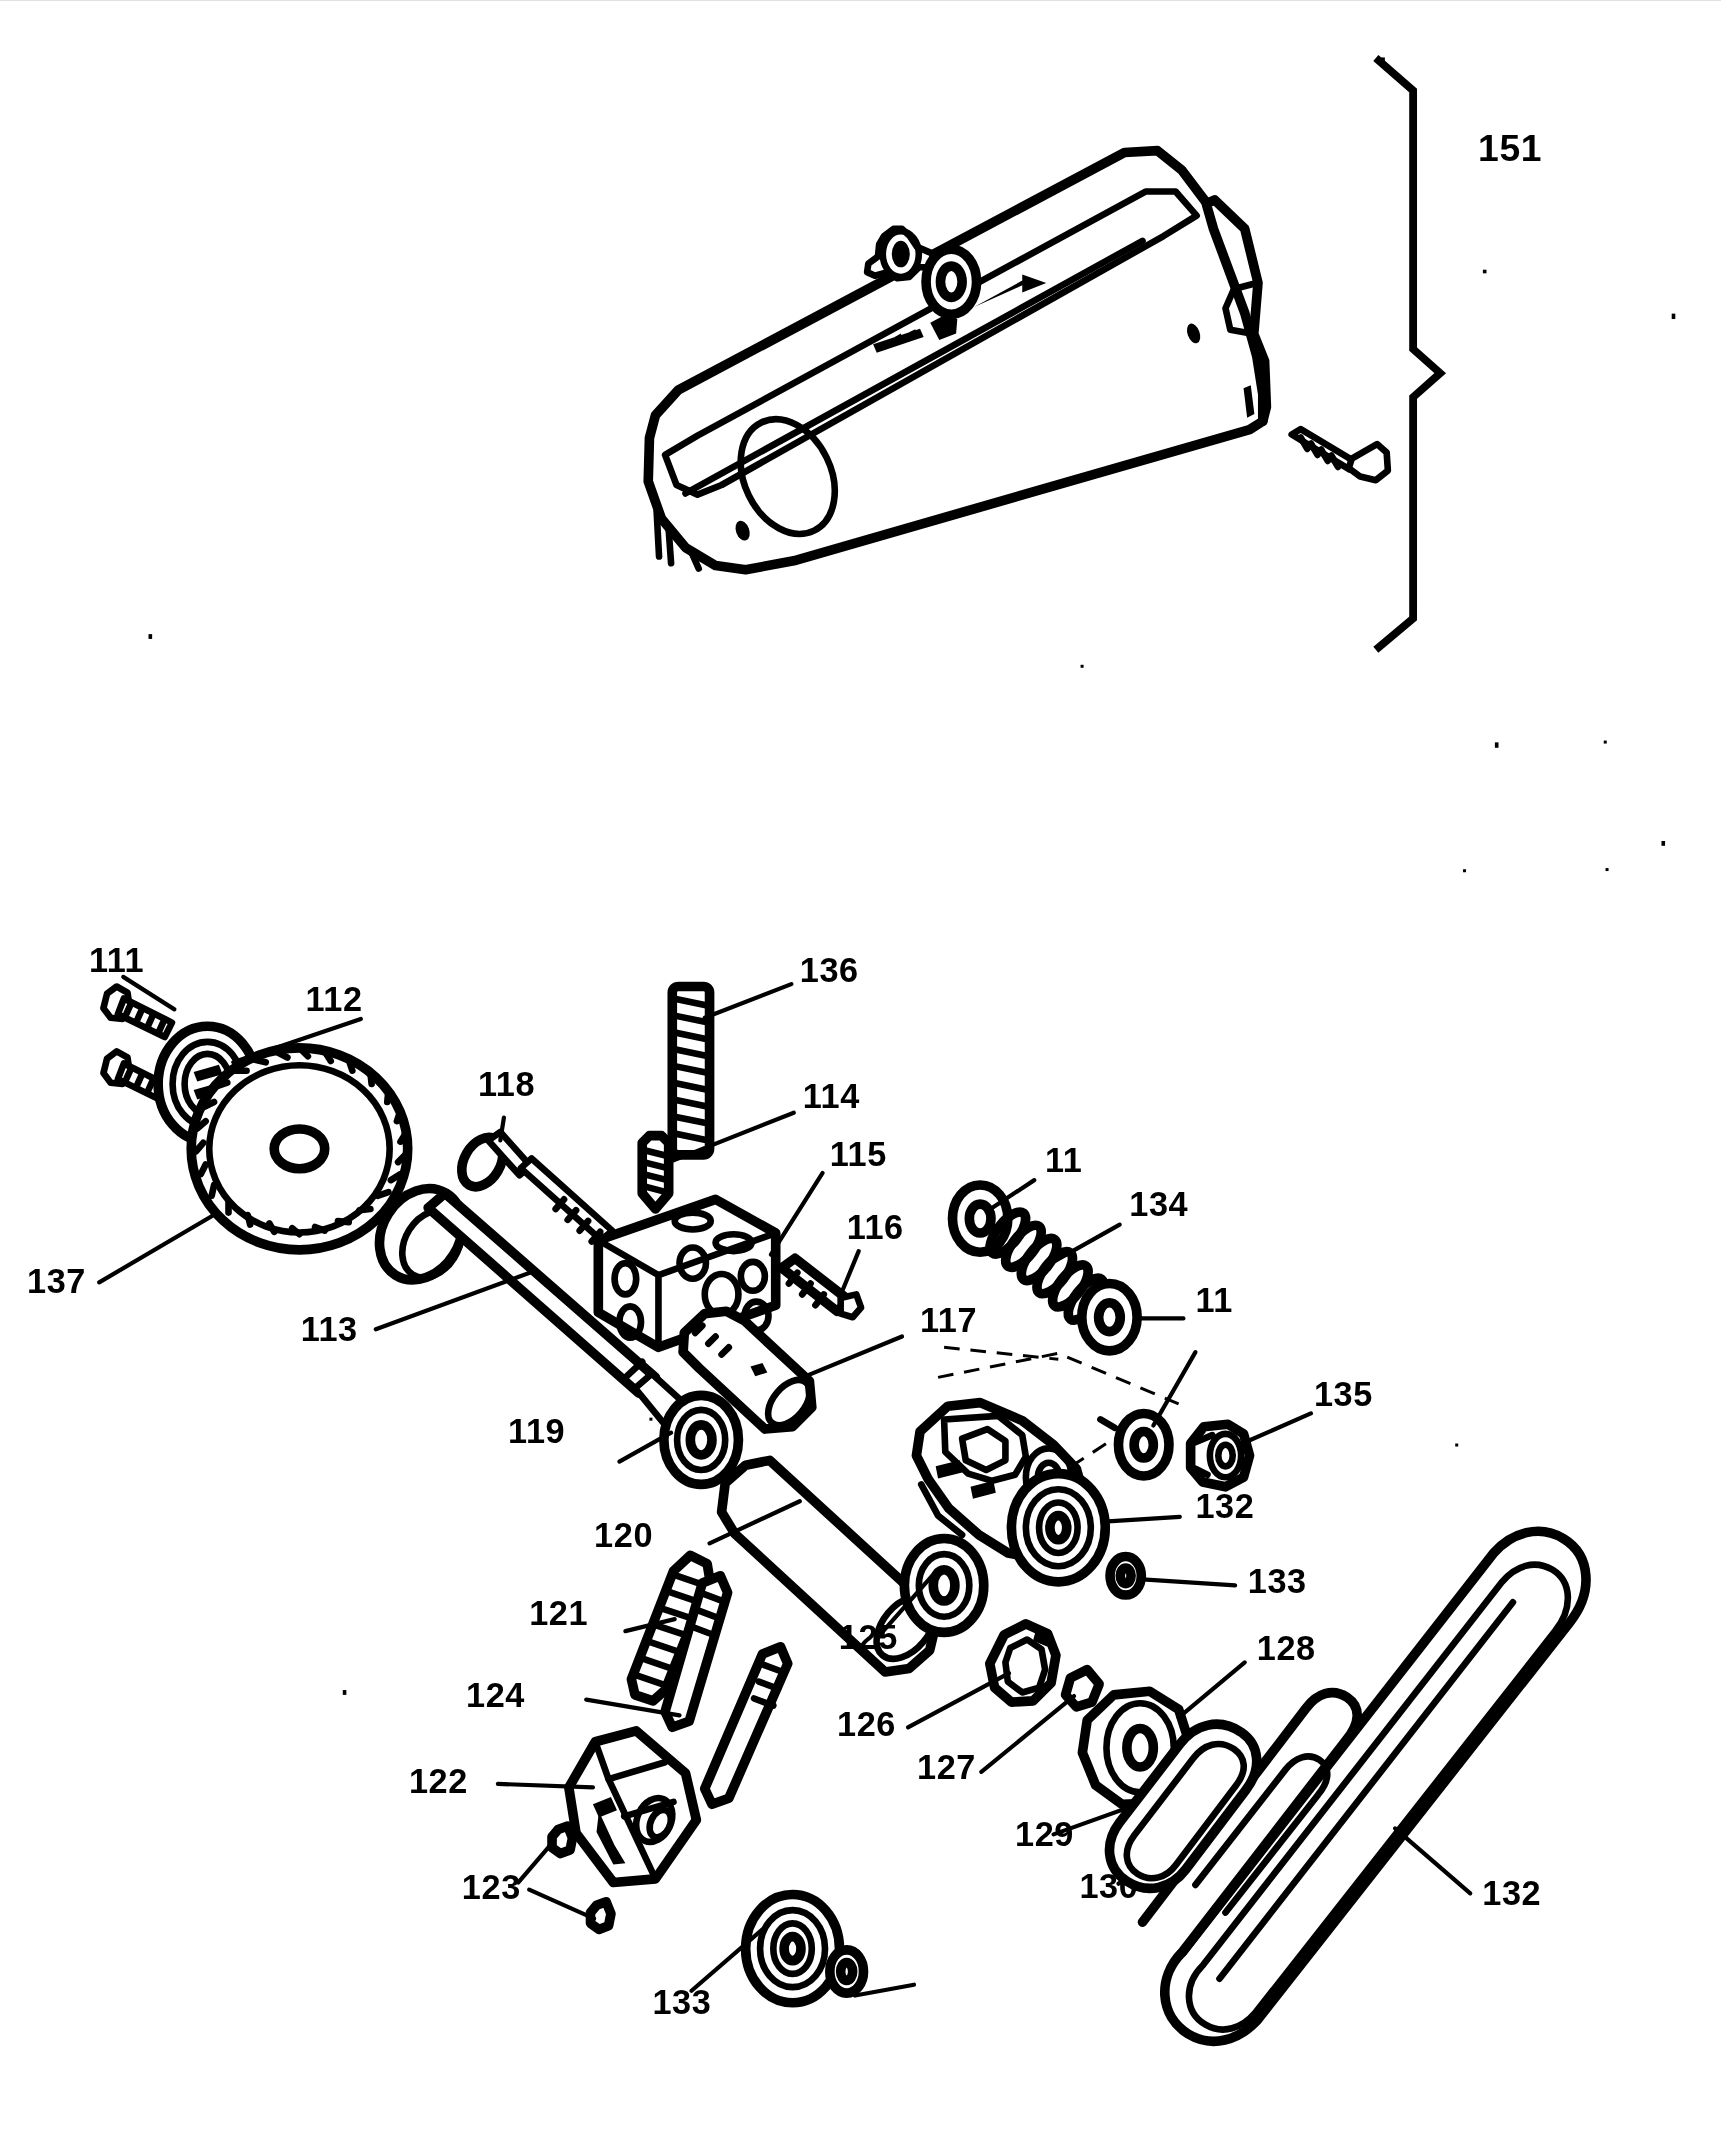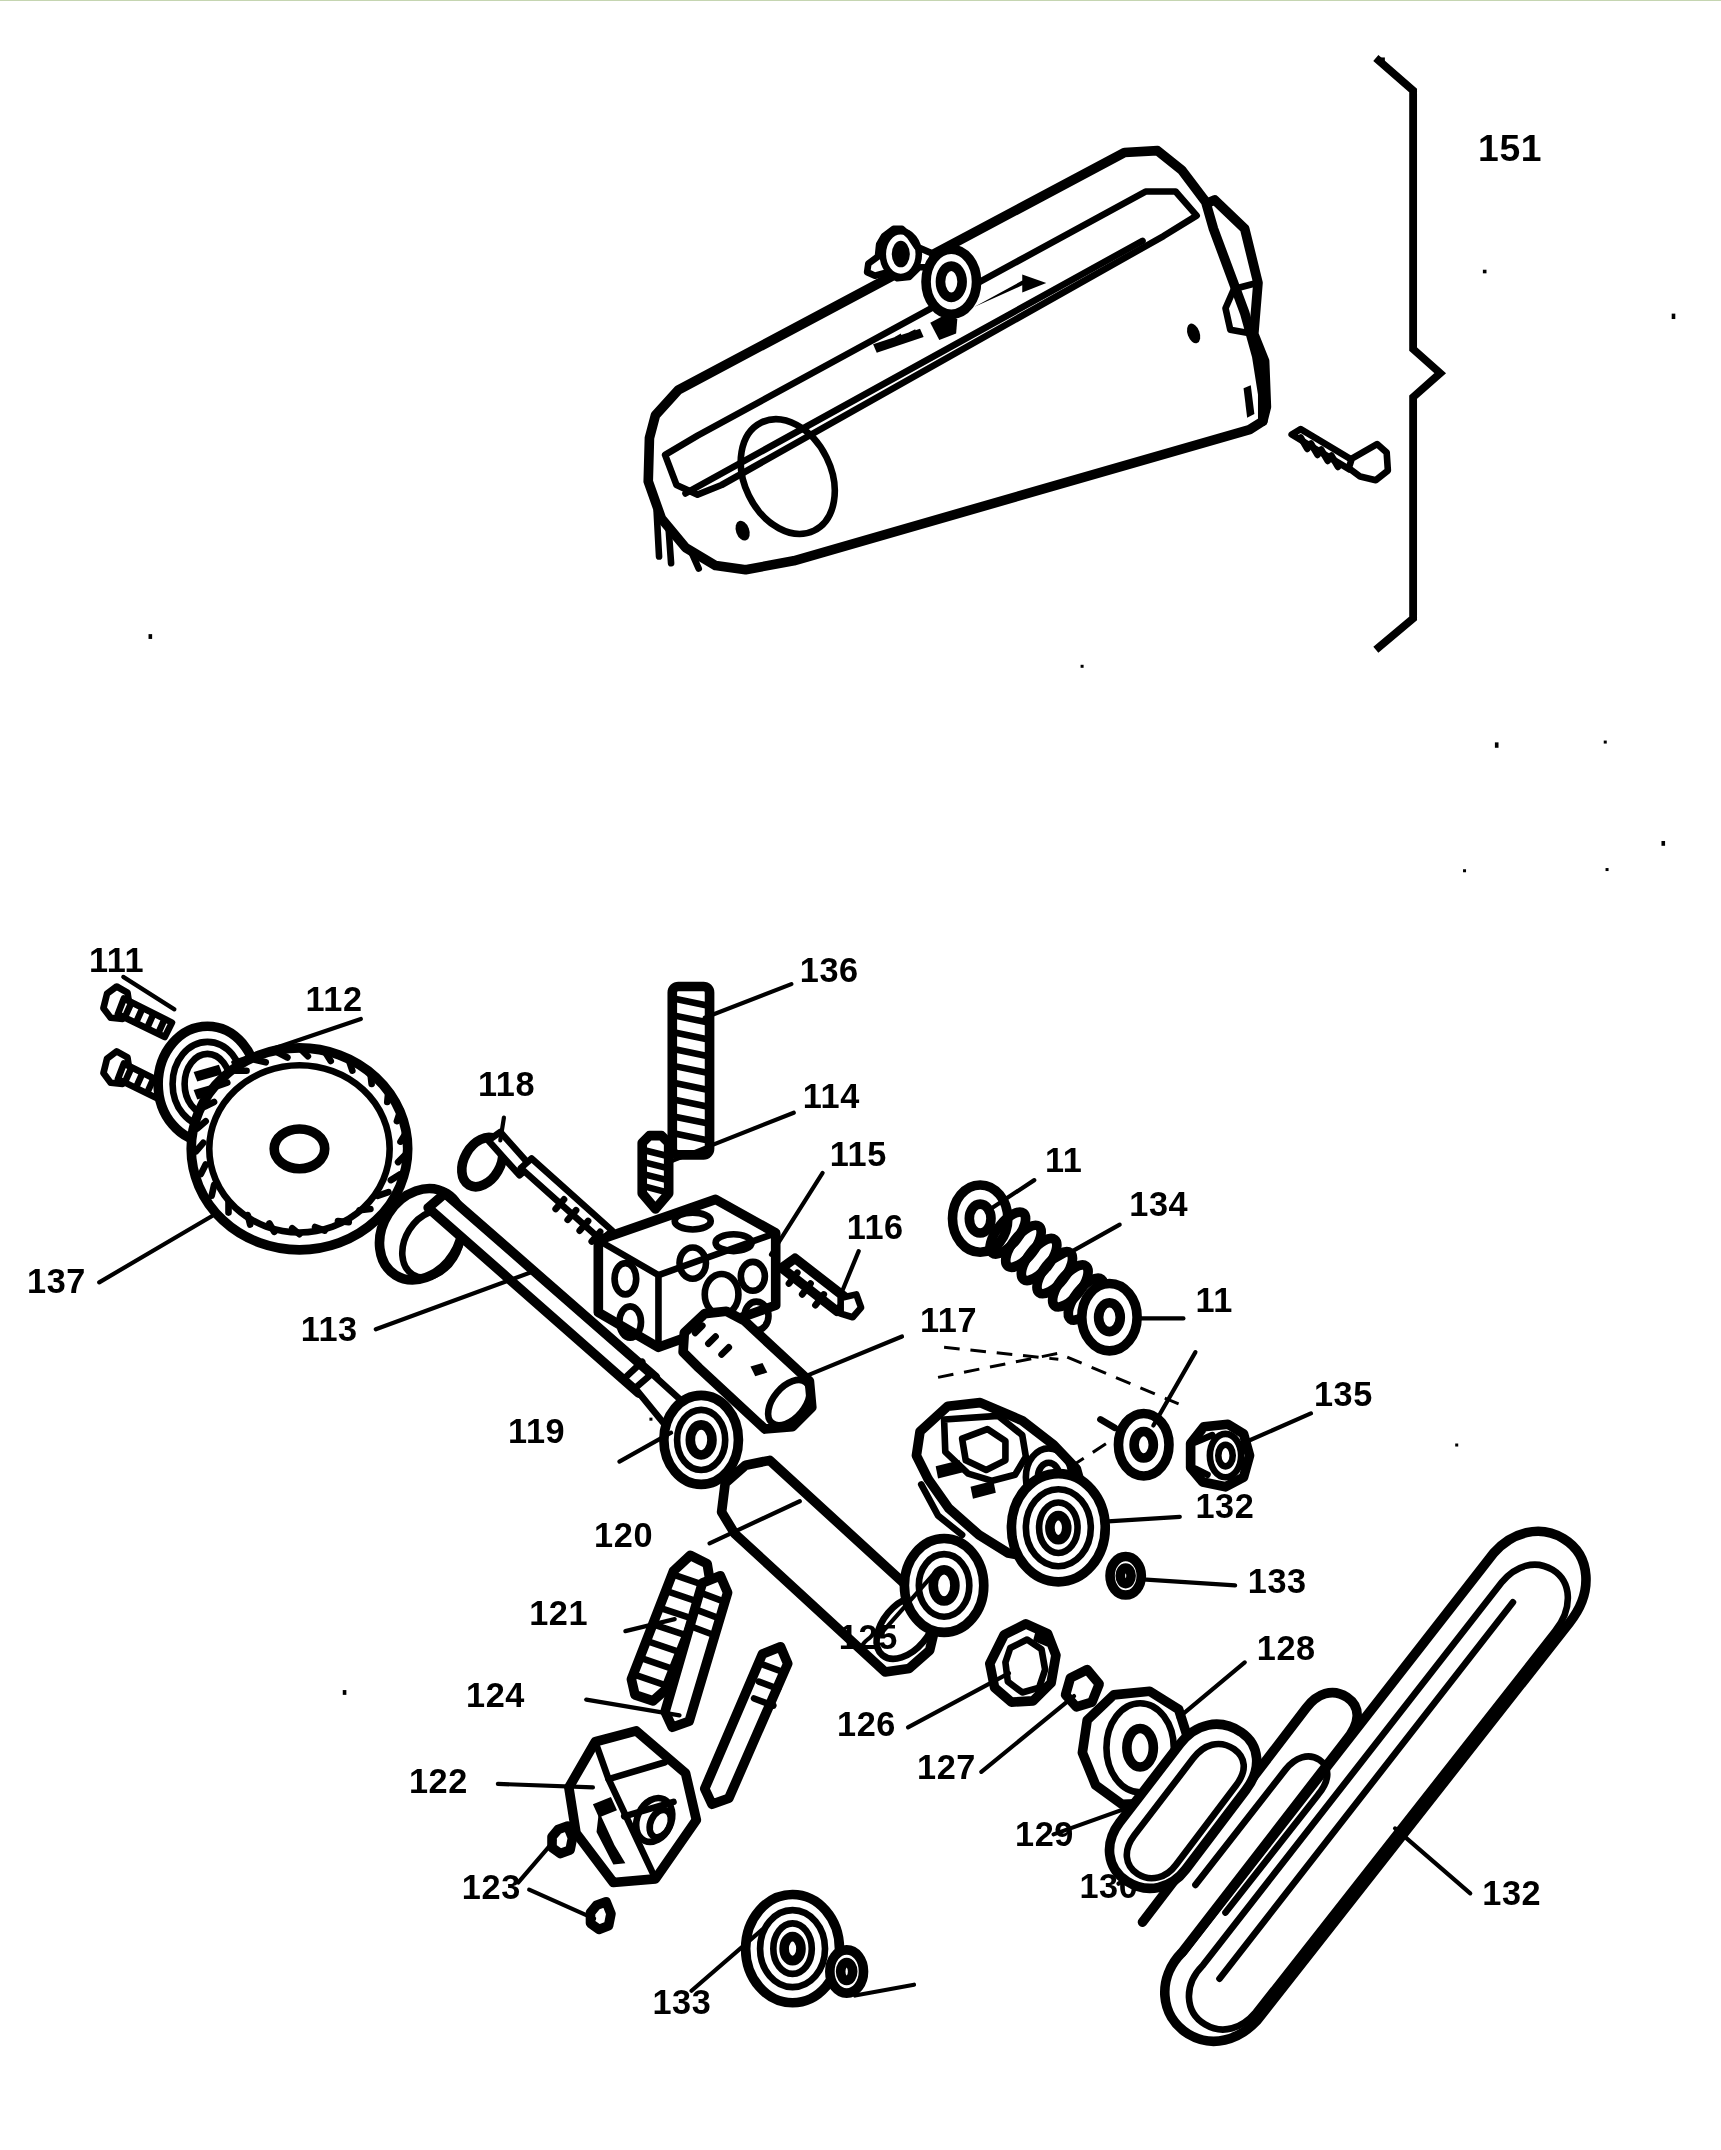--- a/index.html
+++ b/index.html
@@ -7,21 +7,21 @@
     padding: 0;
     background: #ffffff;
   }
   body {
     font-family: "Liberation Sans", sans-serif;
   }
   #sheet {
     position: relative;
     width: 1721px;
     height: 2151px;
-    background: #4d7c0f;
+    background: #a3a3a3;
     overflow: hidden;
   }
   #sheet svg {
     position: absolute;
     top: 0;
     left: 0;
     width: 1721px;
     height: 2151px;
   }
   .ln {

